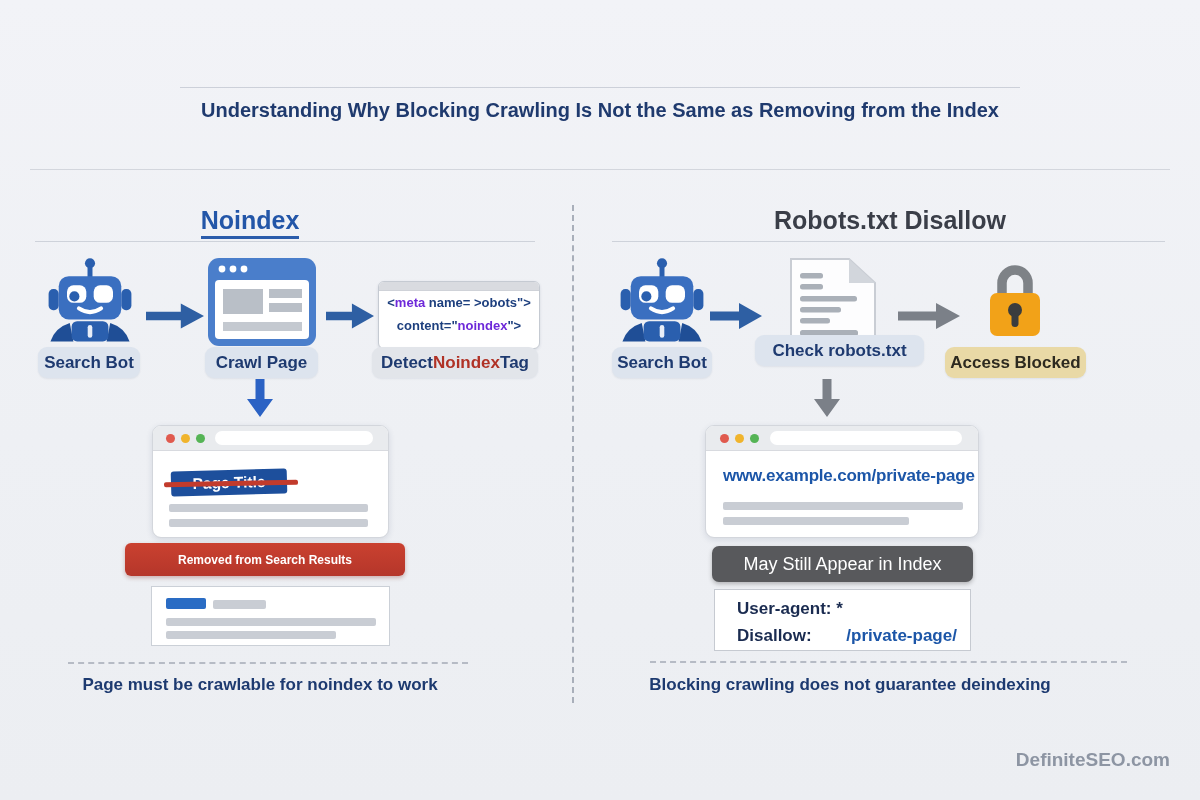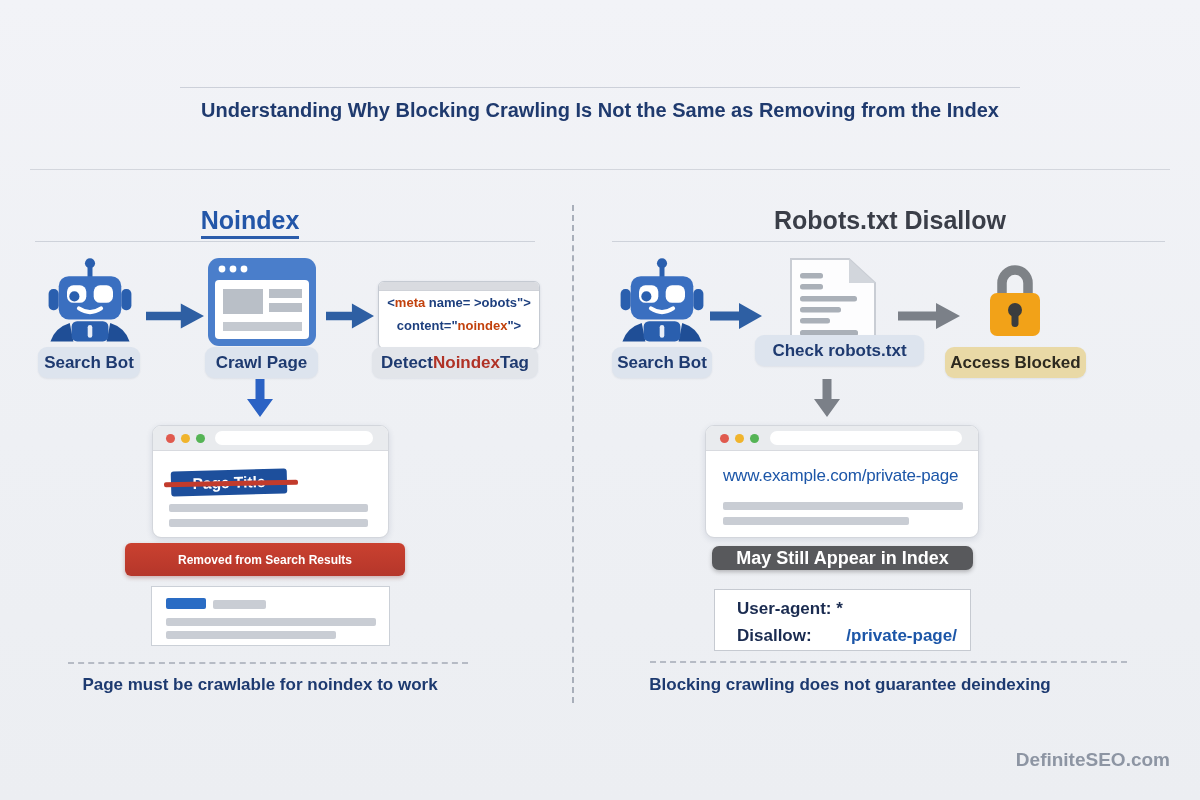--- a/index.html
+++ b/index.html
@@ -31,44 +31,44 @@
   
   .pill{height:31px;border-radius:9px;background:#dde4ee;color:#1e3a70;
     font-size:17px;font-weight:bold;display:flex;align-items:center;justify-content:center;box-shadow:0 1px 2px rgba(30,50,90,.08);}
   .pill-gray{background:#e2e5ea;}
   .pill-tan{background:#e9d9a6;color:#2d2a20;}
   .red-text{color:#b03226;}
   
   .meta-box{top:281px;left:378px;width:160px;height:66px;background:#fff;border:1.5px solid #c5cad2;border-radius:6px;box-shadow:0 1px 3px rgba(30,50,90,.12);overflow:hidden;}
   .meta-box .strip{height:8px;background:#d9dbe0;border-bottom:1px solid #cfd2d8;}
   .meta-line{text-align:center;font-size:13px;font-weight:bold;color:#1d3f7e;line-height:23px;white-space:nowrap;}
-  .meta-red{color:#c2410c;}
+  .meta-red{color:#6d28d9;}
   
   .window{background:#fff;border:1.5px solid #d3d6dc;border-radius:9px;box-shadow:0 2px 6px rgba(30,50,90,.12);overflow:hidden;}
   .win-left{top:425px;left:152px;width:235px;height:111px;}
   .win-right{top:425px;left:705px;width:272px;height:111px;}
   .win-header{height:24px;background:#e9ebee;border-bottom:1px solid #d8dadf;position:relative;}
   .dot{position:absolute;top:8px;width:9px;height:9px;border-radius:50%;}
   .dot-red{background:#e05a4e;}
   .dot-yellow{background:#f0b42c;}
   .dot-green{background:#55b455;}
   .addr-bar{position:absolute;top:4.5px;height:14px;background:#fff;border-radius:8px;}
   .gbar{position:absolute;background:#c9cdd4;border-radius:2px;}
   
   .pt-highlight{position:absolute;top:44px;left:18px;width:116px;height:25px;background:#1d4f9c;border-radius:3px;
     transform:rotate(-1.6deg);display:flex;align-items:center;justify-content:center;
     color:#fff;font-weight:bold;font-size:15.5px;}
   .pt-strike{position:absolute;top:55px;left:11px;width:134px;height:4.5px;background:#c23b2c;border-radius:2px;transform:rotate(-1deg);}
-  .url-text{position:absolute;top:40px;left:17px;font-size:17px;font-weight:normal;color:#1c56a8;letter-spacing:-.2px;}
+  .url-text{position:absolute;top:40px;left:17px;font-size:17px;font-weight:bold;color:#1c56a8;letter-spacing:-.2px;}
   
   .banner-red{top:543px;left:125px;width:280px;height:33px;border-radius:6px;
     background:linear-gradient(180deg,#ca4130,#b5362a);color:#fff;font-size:12px;font-weight:bold;
     display:flex;align-items:center;justify-content:center;box-shadow:0 2px 4px rgba(120,30,20,.3);}
-  .banner-dark{top:546px;left:712px;width:261px;height:24px;border-radius:7px;background:#58595c;color:#fff;
-    font-size:18px;font-weight:bold;display:flex;align-items:center;justify-content:center;box-shadow:0 2px 4px rgba(40,40,40,.3);}
+  .banner-dark{top:546px;left:712px;width:261px;height:36px;border-radius:7px;background:#58595c;color:#fff;
+    font-size:18px;font-weight:normal;display:flex;align-items:center;justify-content:center;box-shadow:0 2px 4px rgba(40,40,40,.3);}
   
   .result-card{top:586px;left:151px;width:237px;height:58px;background:#fff;border:1.5px solid #cbd0d7;}
   
   .code-box{top:589px;left:714px;width:257px;height:62px;background:#fff;border:1.5px solid #c6cad1;padding-top:5px;box-sizing:border-box;}
   .code-line{padding-left:22px;font-size:17px;font-weight:bold;color:#1a2b50;line-height:27px;white-space:nowrap;}
   .code-blue{color:#1c56a8;margin-left:30px;}
   
   .dash-rule{height:0;border-top:2px dashed #b6bbc5;}
   .dash-left{top:662px;left:68px;width:400px;}
   .dash-right{top:661px;left:650px;width:477px;}

